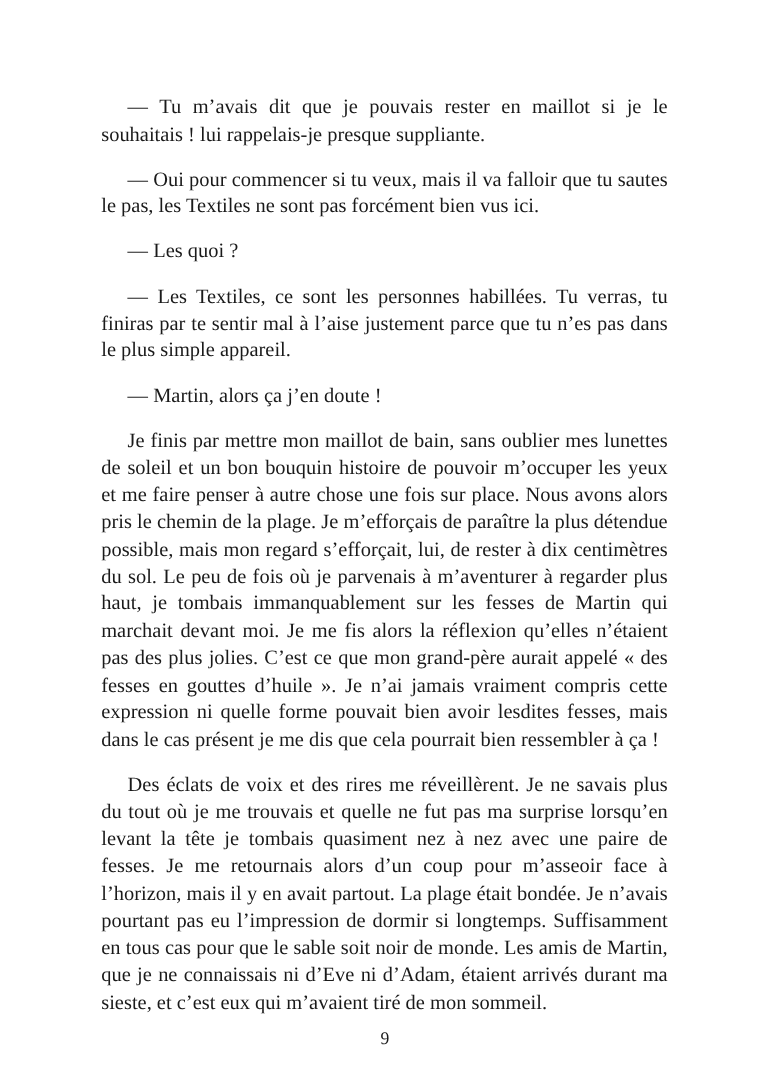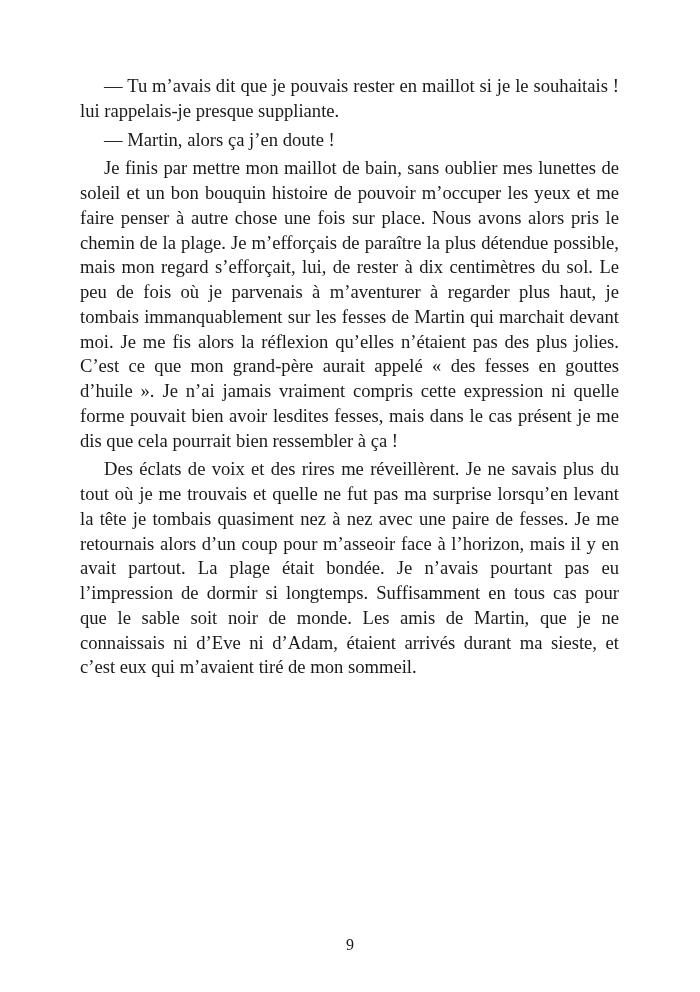--- a/index.html
+++ b/index.html
@@ -18,37 +18,40 @@
       left: 76px;
       top: 70px;
       width: 547px;
       font-family: "Liberation Serif", "DejaVu Serif", serif;
       font-size: 18.6px;
       line-height: 24.75px;
       color: #1a1a1a;
       text-align: justify;
     }
     .page p {
-      margin: 4px;
+      margin: 16px;
       text-indent: 24px;
     }
     .page-number {
       position: absolute;
       left: 0;
       width: 700px;
       top: 936px;
       text-align: center;
       font-family: "Liberation Serif", "DejaVu Serif", serif;
       font-size: 16px;
       color: #1a1a1a;
     }
   </style>
 </head>
 <body>
 
 <div class="page">
   <p>— Tu m’avais dit que je pouvais rester en maillot si je le souhaitais ! lui rappelais-je presque suppliante.</p>
+  <p>— Oui pour commencer si tu veux, mais il va falloir que tu sautes le pas, les Textiles ne sont pas forcément bien vus ici.</p>
+  <p>— Les quoi ?</p>
+  <p>— Les Textiles, ce sont les personnes habillées. Tu verras, tu finiras par te sentir mal à l’aise justement parce que tu n’es pas dans le plus simple appareil.</p>
   <p>— Martin, alors ça j’en doute !</p>
   <p>Je finis par mettre mon maillot de bain, sans oublier mes lunettes de soleil et un bon bouquin histoire de pouvoir m’occuper les yeux et me faire penser à autre chose une fois sur place. Nous avons alors pris le chemin de la plage. Je m’efforçais de paraître la plus détendue possible, mais mon regard s’efforçait, lui, de rester à dix centimètres du sol. Le peu de fois où je parvenais à m’aventurer à regarder plus haut, je tombais immanquablement sur les fesses de Martin qui marchait devant moi. Je me fis alors la réflexion qu’elles n’étaient pas des plus jolies. C’est ce que mon grand-père aurait appelé « des fesses en gouttes d’huile ». Je n’ai jamais vraiment compris cette expression ni quelle forme pouvait bien avoir lesdites fesses, mais dans le cas présent je me dis que cela pourrait bien ressembler à ça !</p>
   <p>Des éclats de voix et des rires me réveillèrent. Je ne savais plus du tout où je me trouvais et quelle ne fut pas ma surprise lorsqu’en levant la tête je tombais quasiment nez à nez avec une paire de fesses. Je me retournais alors d’un coup pour m’asseoir face à l’horizon, mais il y en avait partout. La plage était bondée. Je n’avais pourtant pas eu l’impression de dormir si longtemps. Suffisamment en tous cas pour que le sable soit noir de monde. Les amis de Martin, que je ne connaissais ni d’Eve ni d’Adam, étaient arrivés durant ma sieste, et c’est eux qui m’avaient tiré de mon sommeil.</p>
 </div>
 
 <div class="page-number">9</div>
 
 </body></html>

